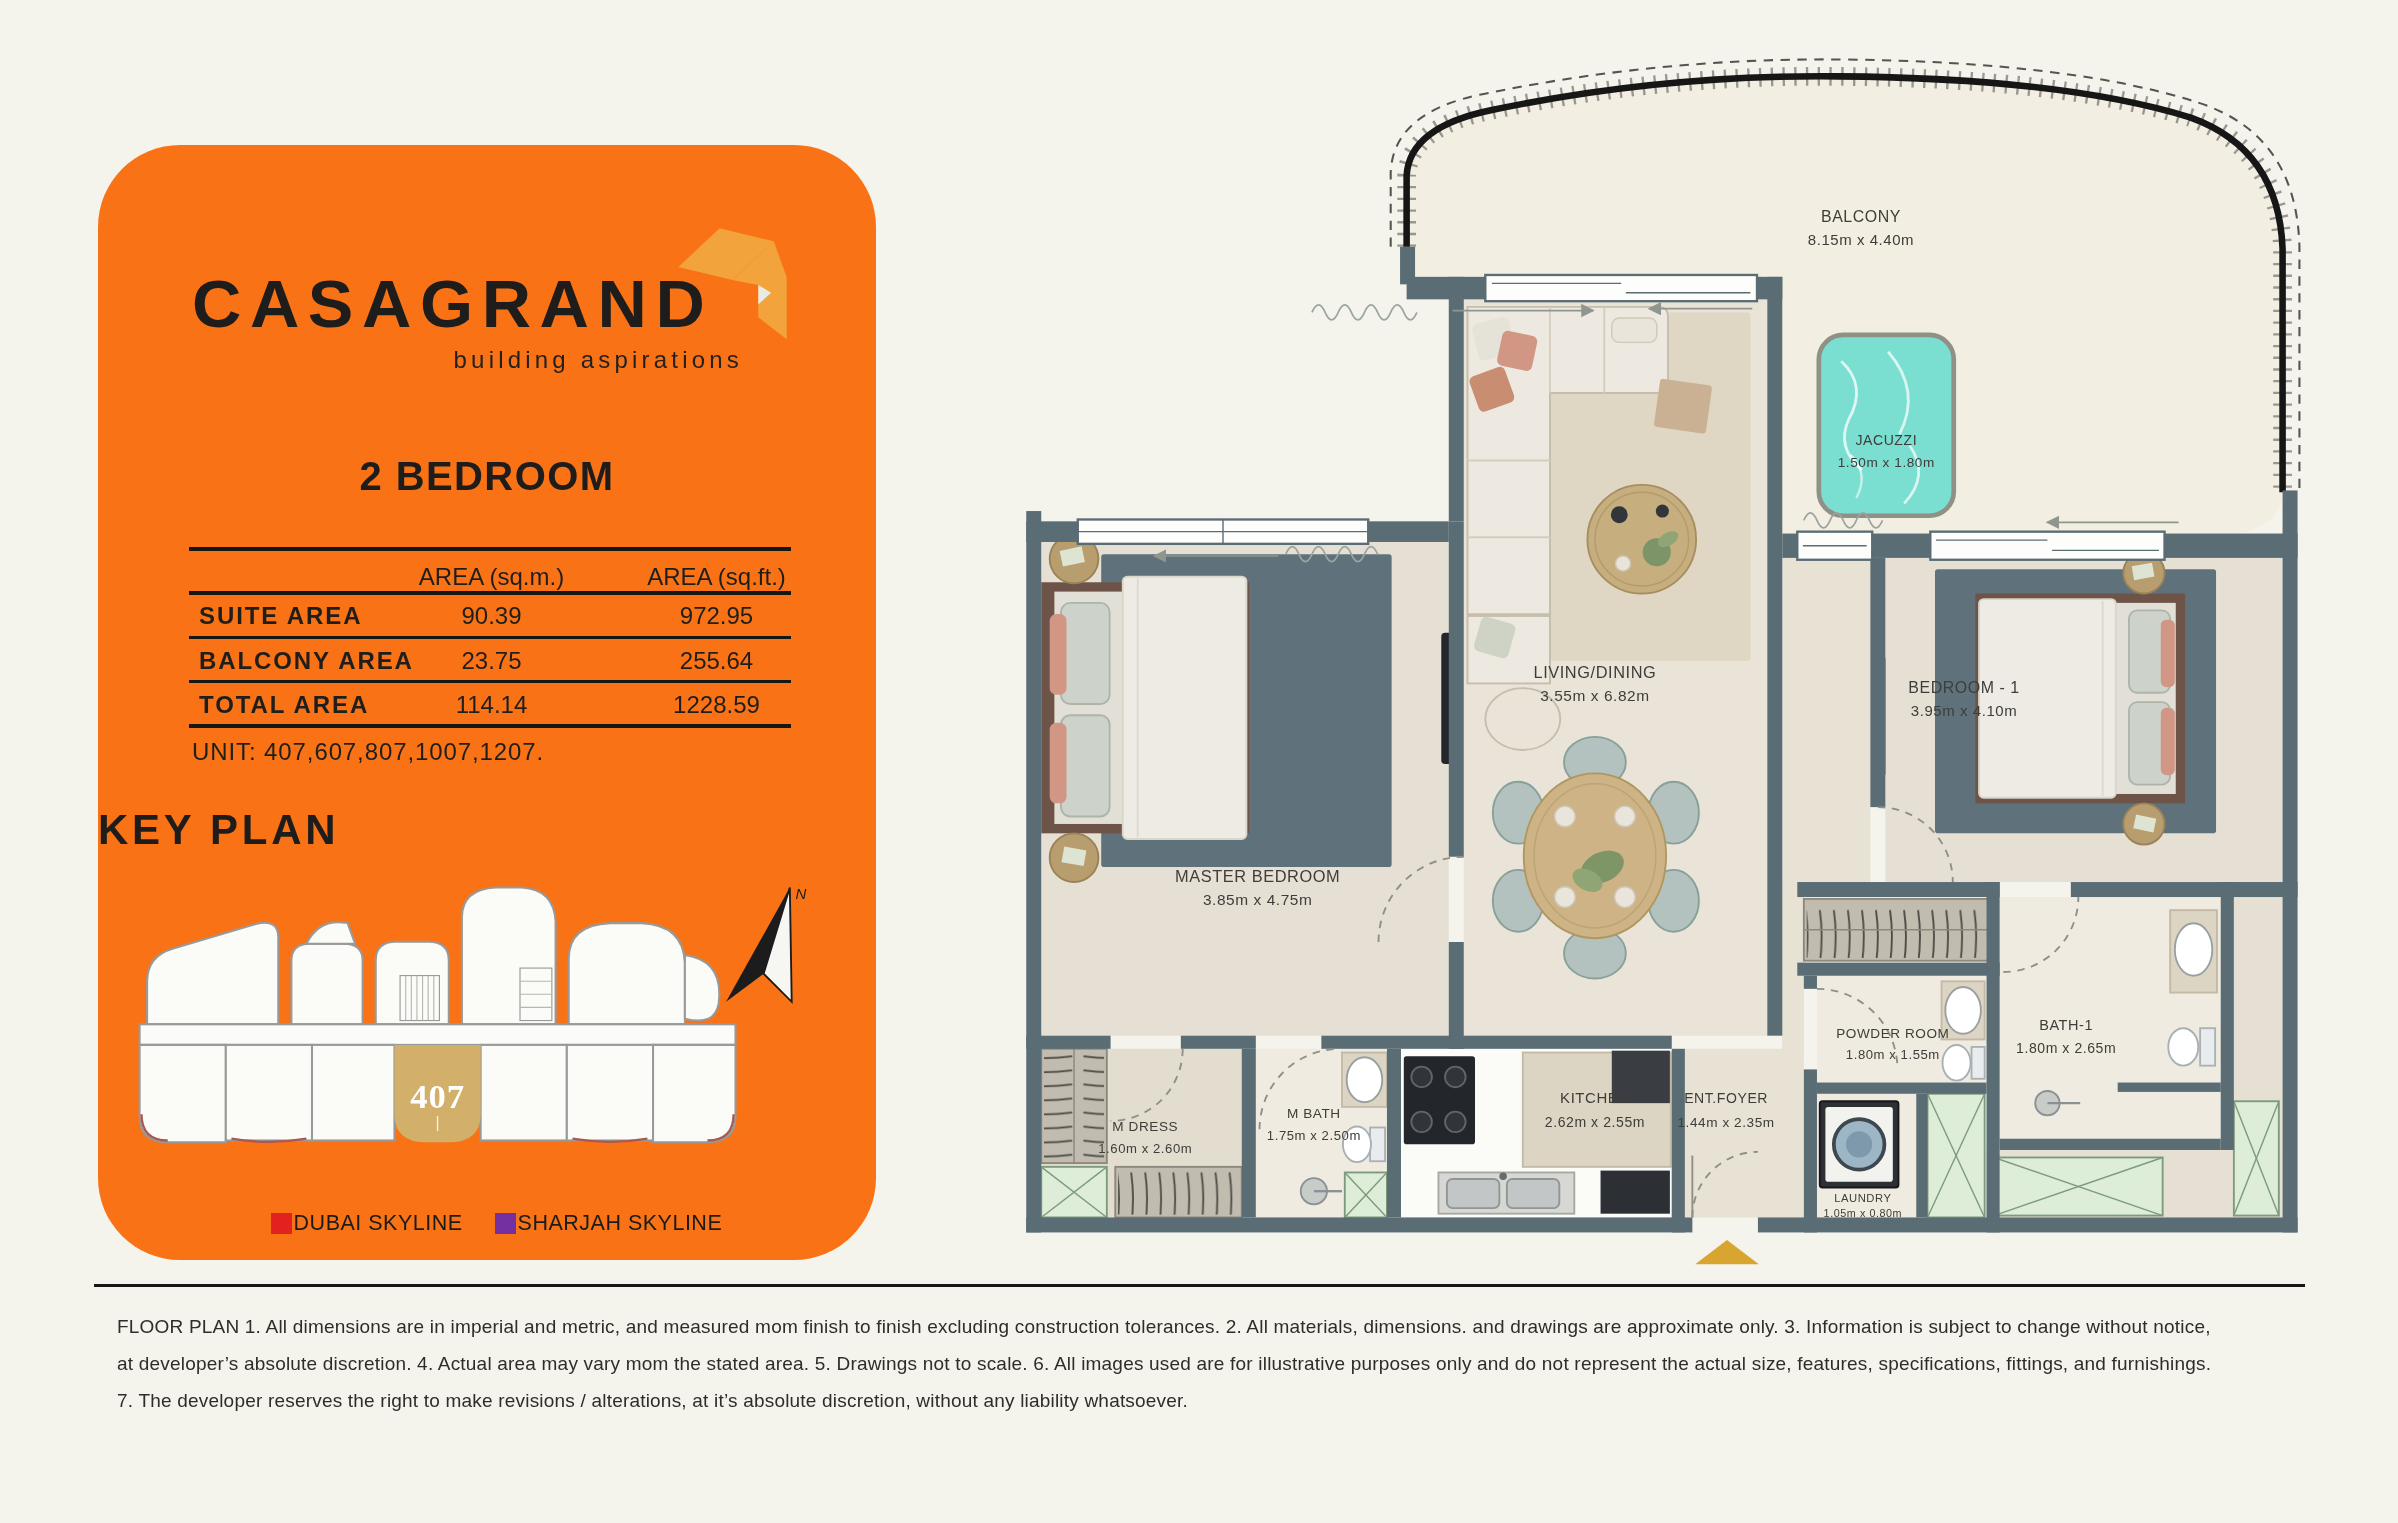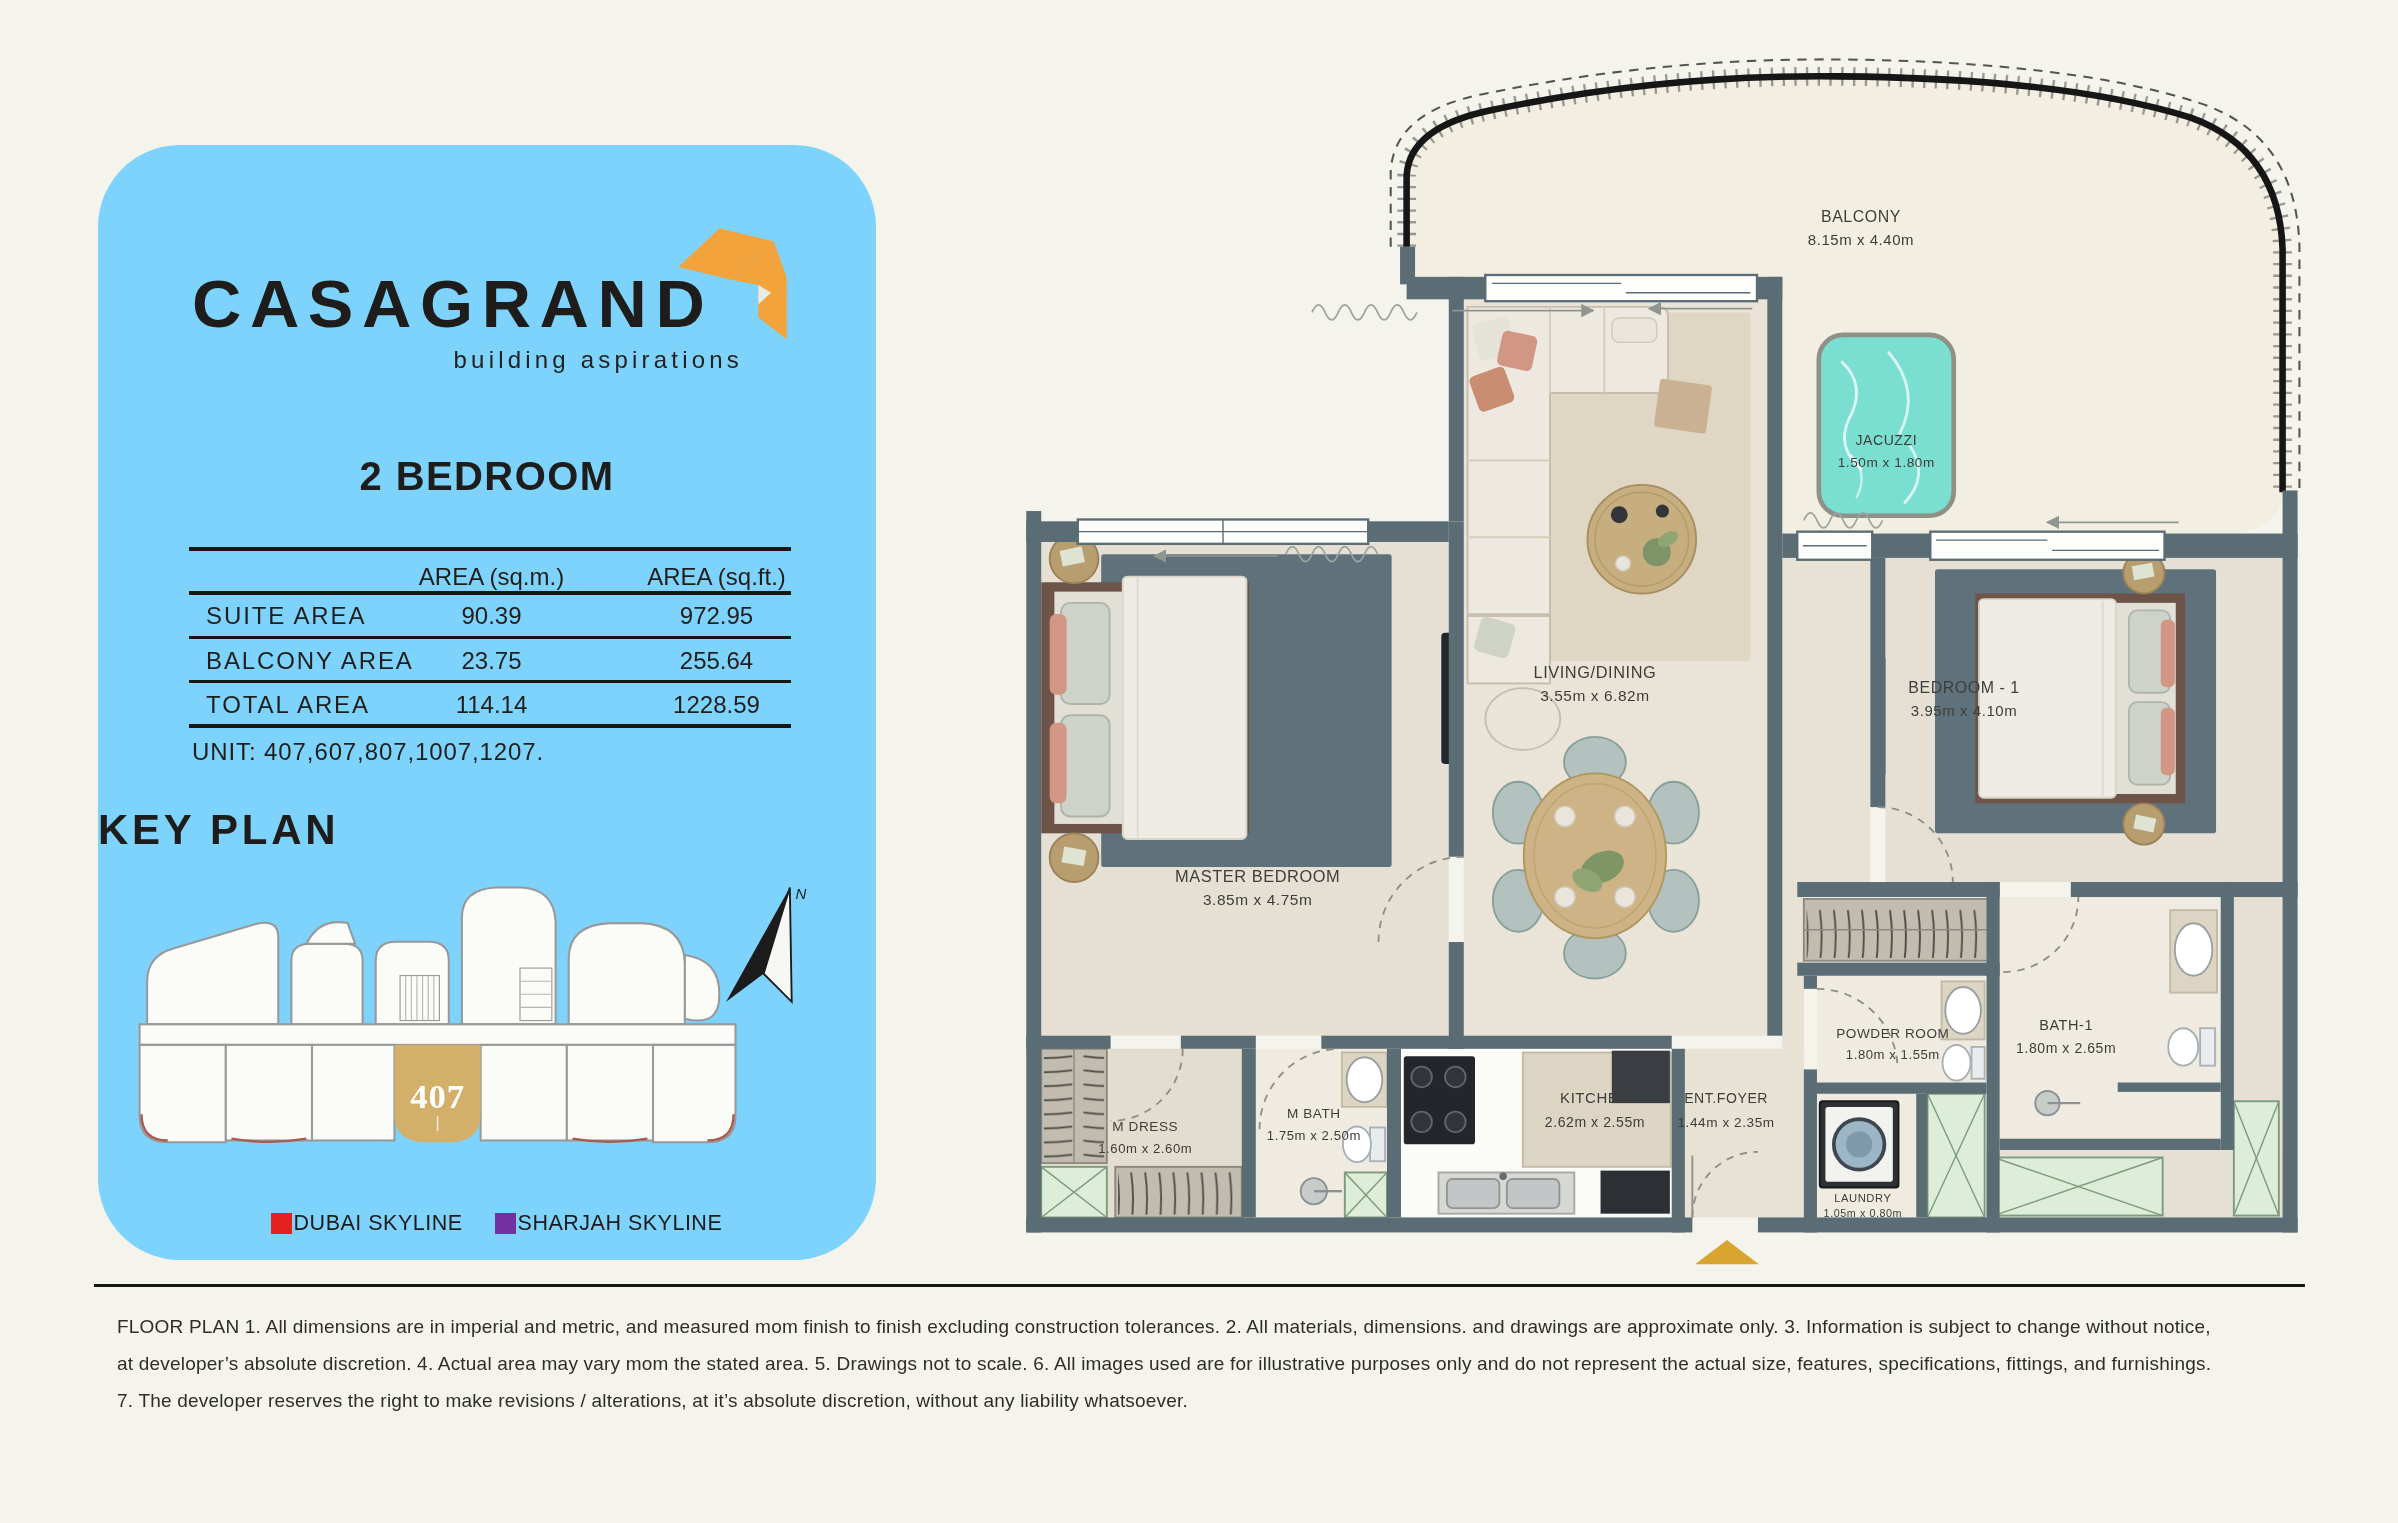--- a/index.html
+++ b/index.html
@@ -4,41 +4,41 @@
 <style>
   html,body{margin:0;padding:0;}
   body{
     width:2399px;height:1523px;position:relative;overflow:hidden;
     background:#f4f3ec;
     font-family:"Liberation Sans",sans-serif;
     color:#21201d;
   }
   #card{
     position:absolute;left:98px;top:145px;width:778px;height:1115px;
-    background:#7dd3fc;border-radius:82px;
+    background:#f97316;border-radius:82px;
   }
   #logo-text{
     position:absolute;left:94px;top:120px;
     font-size:67px;font-weight:800;letter-spacing:8.4px;color:#1e1d1b;
     transform:scaleX(1.02);transform-origin:left;
     white-space:nowrap;
   }
   #logo-tagline{
     position:absolute;left:244px;top:201px;width:401px;
     text-align:right;font-size:24px;font-weight:500;letter-spacing:4.2px;color:#22211f;
     white-space:nowrap;
   }
   #logo-arrow{position:absolute;left:569px;top:73px;}
   #unit-type{
     position:absolute;left:0;top:309px;width:778px;text-align:center;
     font-size:40px;font-weight:700;letter-spacing:1.4px;color:#1e1d1b;
   }
   .tline{position:absolute;left:91px;width:602px;background:#161613;}
   .trow{position:absolute;left:91px;width:602px;height:28px;font-size:24px;color:#1f1e1b;}
-  .trow .rlabel{position:absolute;left:17px;letter-spacing:1.9px;font-weight:400;white-space:nowrap;}
+  .trow .rlabel{position:absolute;left:10px;letter-spacing:1.9px;font-weight:700;white-space:nowrap;}
   .trow .v1{position:absolute;left:209px;width:187px;text-align:center;font-weight:500;}
   .trow .v2{position:absolute;left:434px;width:187px;text-align:center;font-weight:500;}
   #unit-line{
     position:absolute;left:94px;top:593px;font-size:24px;letter-spacing:0.9px;font-weight:500;color:#1f1e1b;
   }
   #keyplan-title{
     position:absolute;left:0;top:661px;width:778px;
     font-size:42px;font-weight:600;letter-spacing:3.7px;color:#1e1d1b;
   }
   #keyplan-svg{position:absolute;left:20.6px;top:720px;}

